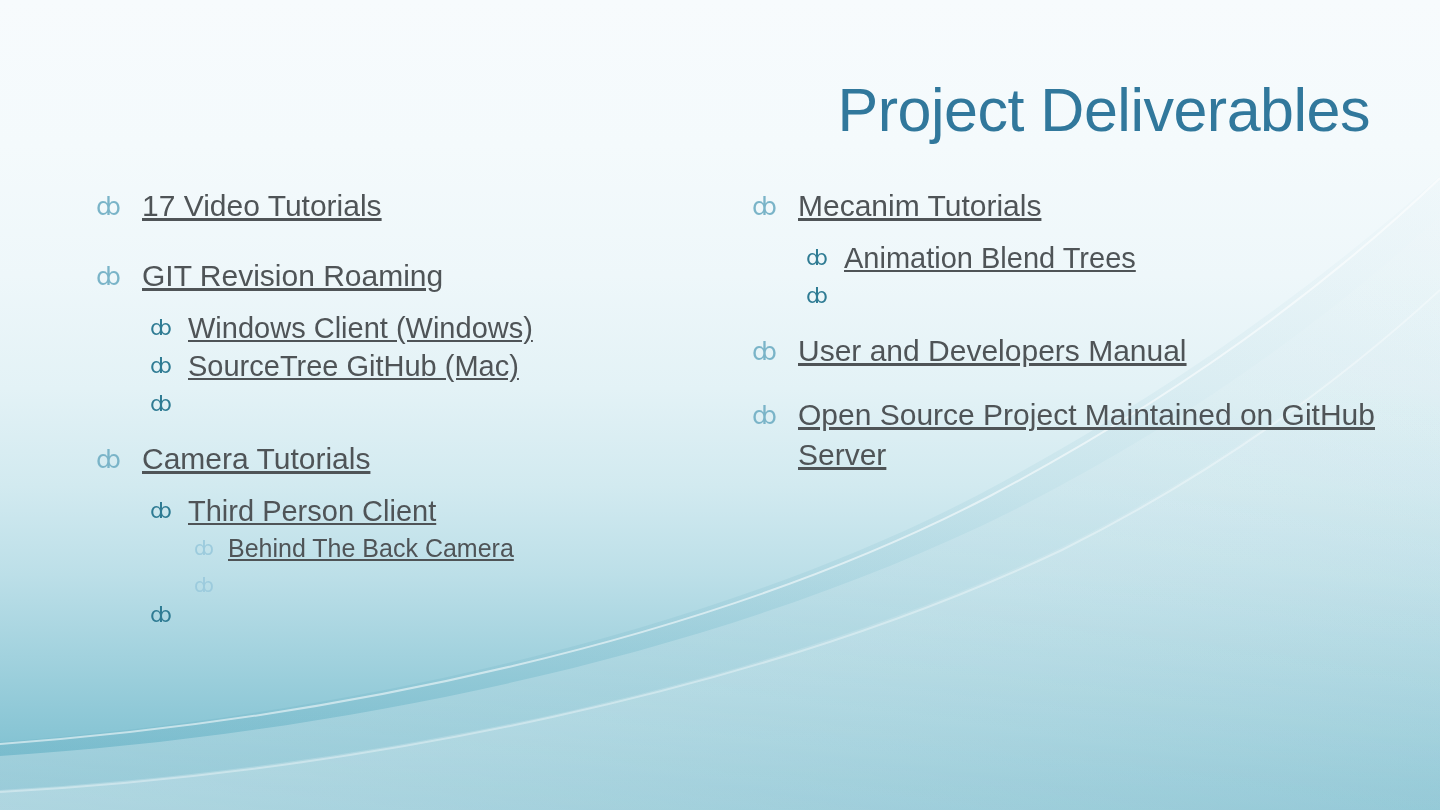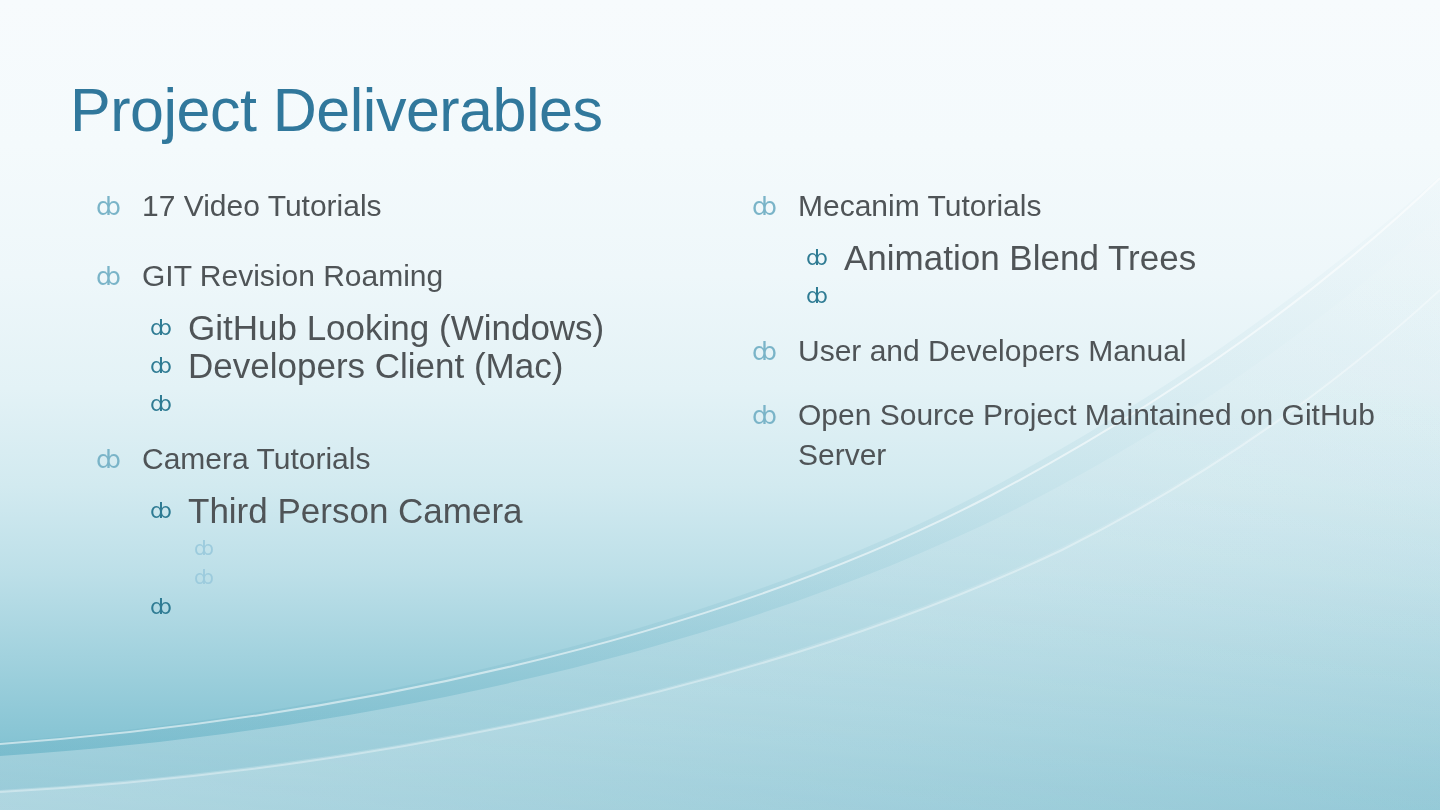--- a/index.html
+++ b/index.html
@@ -43,21 +43,21 @@
     width: 1440px;
     height: 810px;
   }
 
   
   .title {
     position: absolute;
     left: 70px;
     top: 78px;
     width: 1300px;
-    text-align: left;
+    text-align: right;
     font-size: 61px;
     line-height: 1.05;
     font-weight: 400;
     color: #31789c;
     letter-spacing: -0.5px;
     white-space: nowrap;
   }
 
   
   .col {
@@ -78,20 +78,21 @@
     flex: 0 0 auto;
     font-family: "DejaVu Sans", sans-serif;
     line-height: 1;
     user-select: none;
   }
 
   .txt {
     flex: 1 1 auto;
     color: #4f5457;
     font-weight: 400;
+    text-decoration: underline;
   }
 
   
   .lvl1 { margin-bottom: 14px; }
   .lvl1 .bullet {
     width: 46px;
     font-size: 25px;
     color: #7ab4c8;
     padding-top: 8px;
   }
@@ -102,21 +103,21 @@
 
   
   .lvl2 { margin-bottom: 2px; padding-left: 54px; }
   .lvl2 .bullet {
     width: 38px;
     font-size: 22px;
     color: #2e7b93;
     padding-top: 7px;
   }
   .lvl2 .txt {
-    font-size: 35px;
+    font-size: 29px;
     line-height: 36px;
   }
 
   
   .lvl3 { margin-bottom: 2px; padding-left: 98px; }
   .lvl3 .bullet {
     width: 34px;
     font-size: 20px;
     color: #9ccbdd;
     padding-top: 7px;
@@ -172,46 +173,47 @@
 
     <div class="gap-md"></div>
 
     <div class="row lvl1">
       <span class="bullet">ȸ</span>
       <span class="txt">GIT Revision Roaming</span>
     </div>
 
     <div class="row lvl2">
       <span class="bullet">ȸ</span>
-      <span class="txt">GitHub Looking (Windows)</span>
-    </div>
-
-    <div class="row lvl2">
-      <span class="bullet">ȸ</span>
-      <span class="txt">Developers Client (Mac)</span>
+      <span class="txt">Windows Client (Windows)</span>
+    </div>
+
+    <div class="row lvl2">
+      <span class="bullet">ȸ</span>
+      <span class="txt">SourceTree GitHub (Mac)</span>
     </div>
 
     <div class="row lvl2">
       <span class="bullet">ȸ</span>
     </div>
 
     <div class="gap-lg"></div>
 
     <div class="row lvl1">
       <span class="bullet">ȸ</span>
       <span class="txt">Camera Tutorials</span>
     </div>
 
     <div class="row lvl2">
       <span class="bullet">ȸ</span>
-      <span class="txt">Third Person Camera</span>
+      <span class="txt">Third Person Client</span>
     </div>
 
     <div class="row lvl3">
       <span class="bullet">ȸ</span>
+      <span class="txt">Behind The Back Camera</span>
     </div>
 
     <div class="row lvl3">
       <span class="bullet">ȸ</span>
     </div>
 
     <div class="row lvl2">
       <span class="bullet">ȸ</span>
     </div>
 

